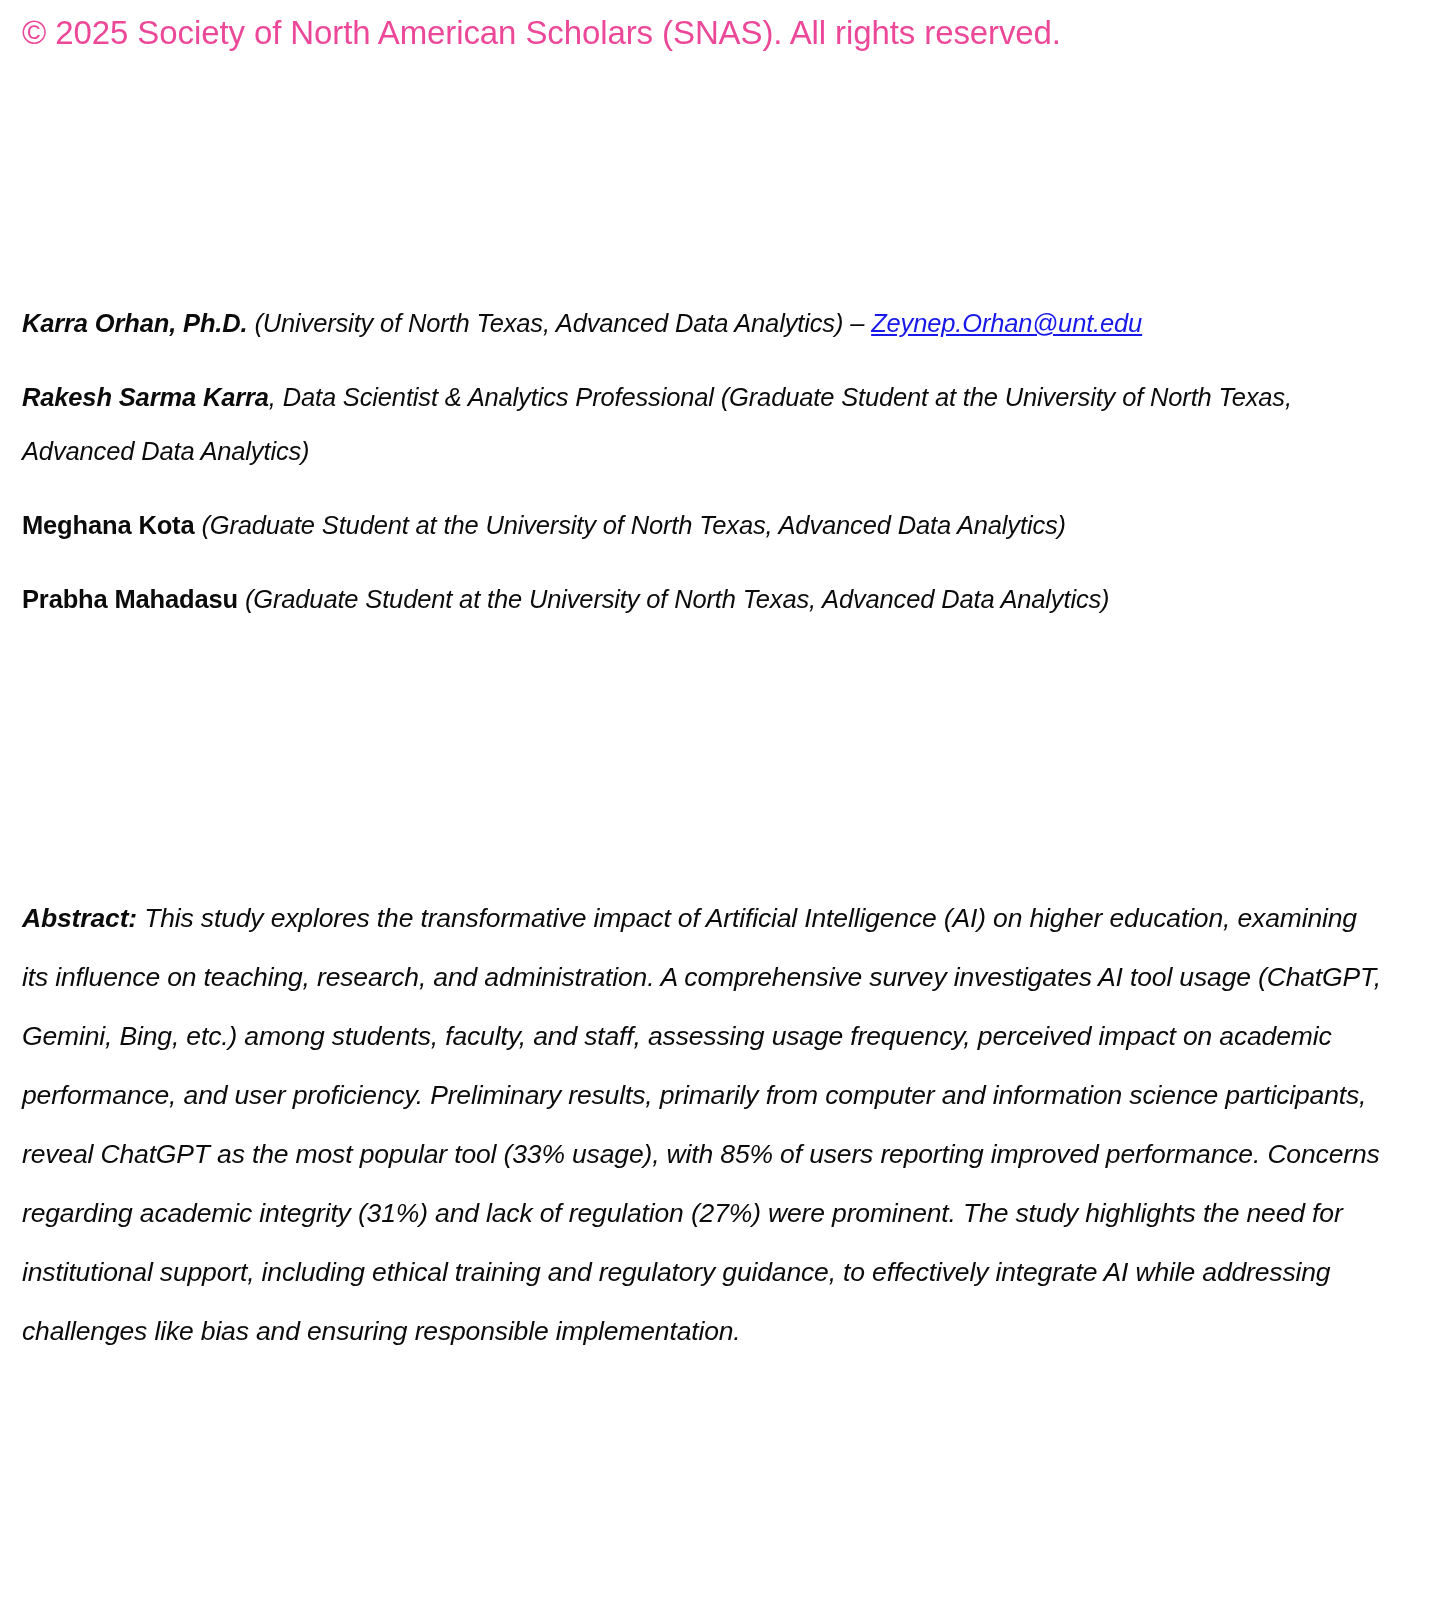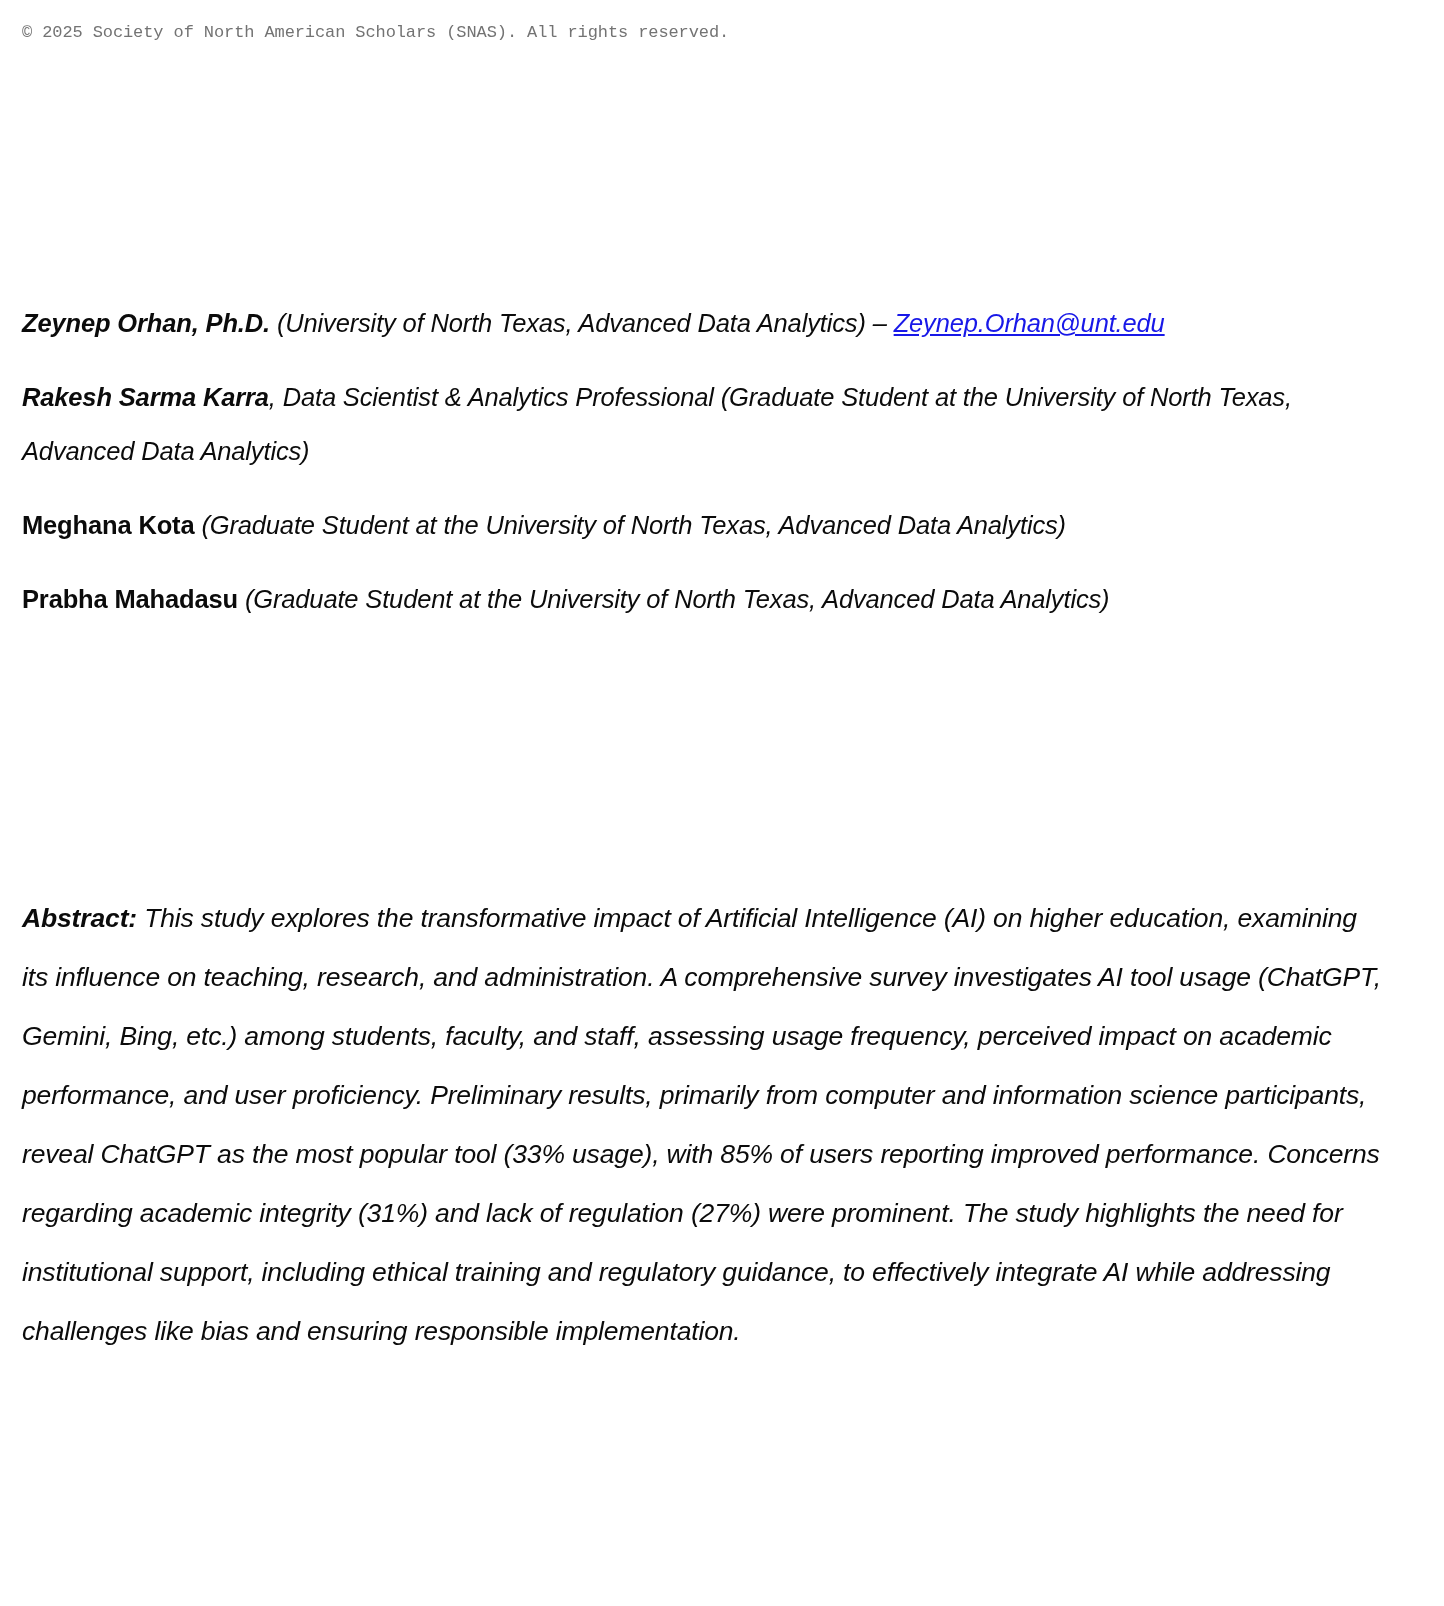--- a/index.html
+++ b/index.html
@@ -25,27 +25,27 @@
     background: #ffffff;
     overflow: hidden;
   }
 
   
   .copyright {
     position: absolute;
     left: 22px;
     top: 16px;
     width: 1360px;
-    font-family: Liberation Mono, monospace;
-    font-size: 17px;
+    font-family: Liberation Sans, sans-serif;
+    font-size: 33px;
     font-weight: 400;
     font-style: normal;
     line-height: 34px;
     letter-spacing: -0.1px;
-    color: #737373;
+    color: #ec4899;
     white-space: nowrap;
   }
 
   
   .doc-title {
     position: absolute;
     left: 38px;
     top: 112px;
     width: 1368px;
     text-align: center;
@@ -119,21 +119,21 @@
 <body>
 
 <div class="page">
 
   <div class="copyright">© 2025 Society of North American Scholars (SNAS). All rights reserved.</div>
 
 
   <div class="authors">
 
     <p class="author-line">
-      <span class="author-name-bi">Zeynep Orhan, Ph.D.</span><span> (University of North Texas, Advanced Data Analytics) – </span><a class="email-link" href="#">Zeynep.Orhan@unt.edu</a>
+      <span class="author-name-bi">Karra Orhan, Ph.D.</span><span> (University of North Texas, Advanced Data Analytics) – </span><a class="email-link" href="#">Zeynep.Orhan@unt.edu</a>
     </p>
 
     <p class="author-line">
       <span class="author-name-bi">Rakesh Sarma Karra</span><span>, Data Scientist &amp; Analytics Professional (Graduate Student at the University of North Texas, Advanced Data Analytics)</span>
     </p>
 
     <p class="author-line">
       <span class="author-name-b">Meghana Kota</span><span> (Graduate Student  at the University of North Texas, Advanced Data Analytics)</span>
     </p>
 

